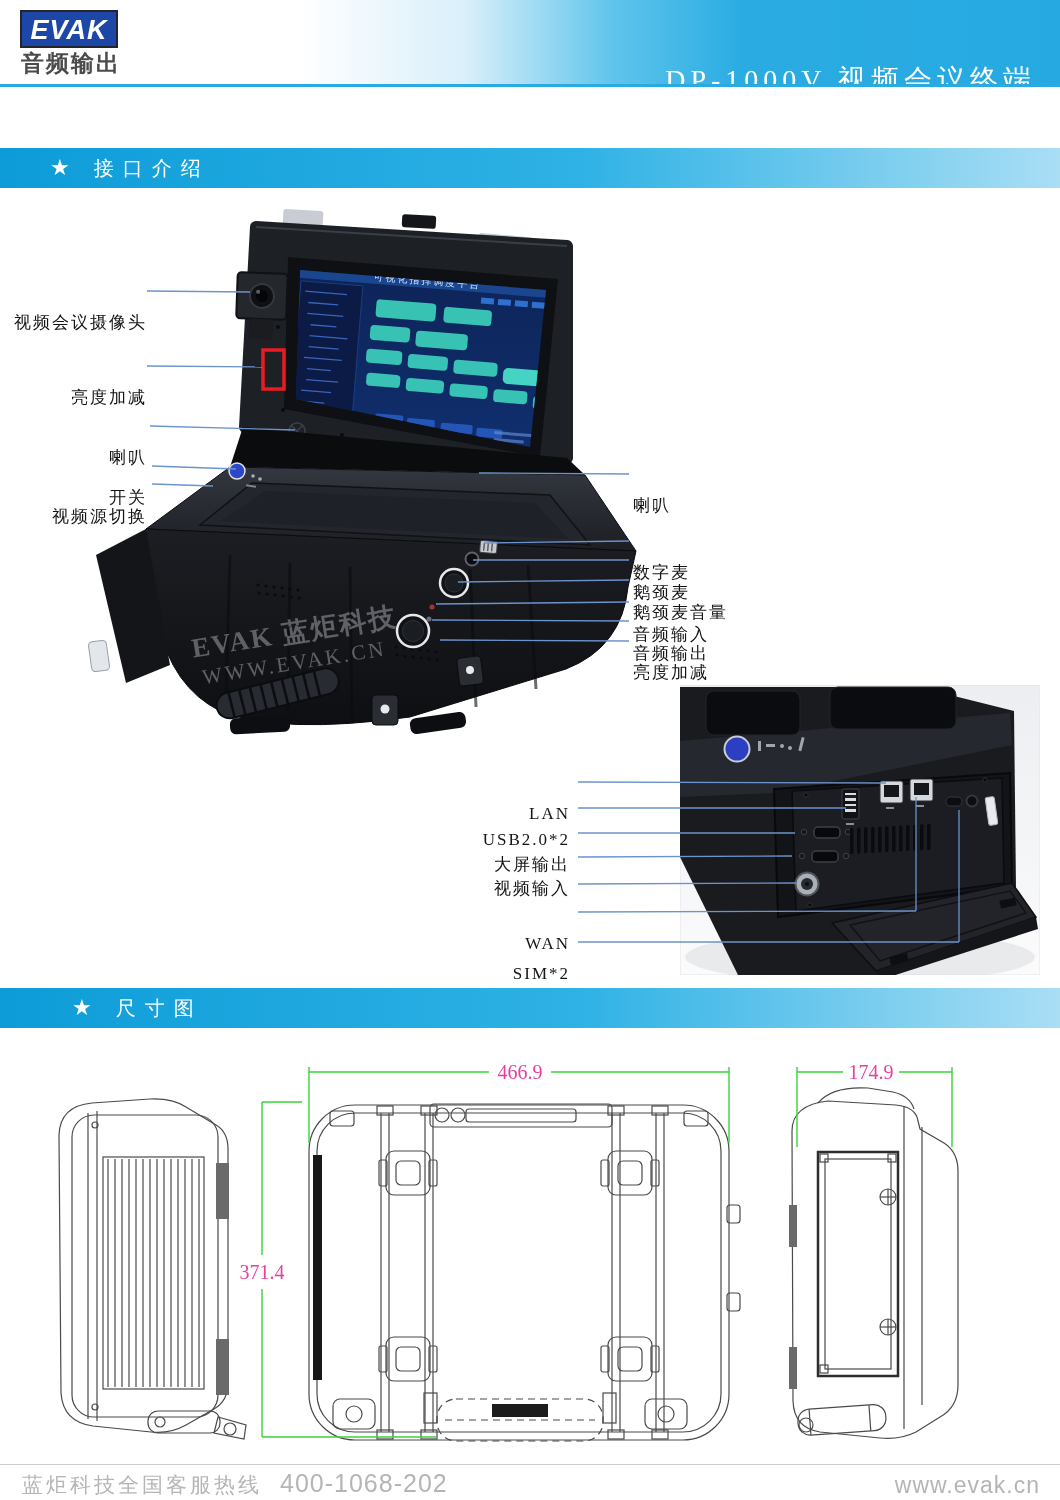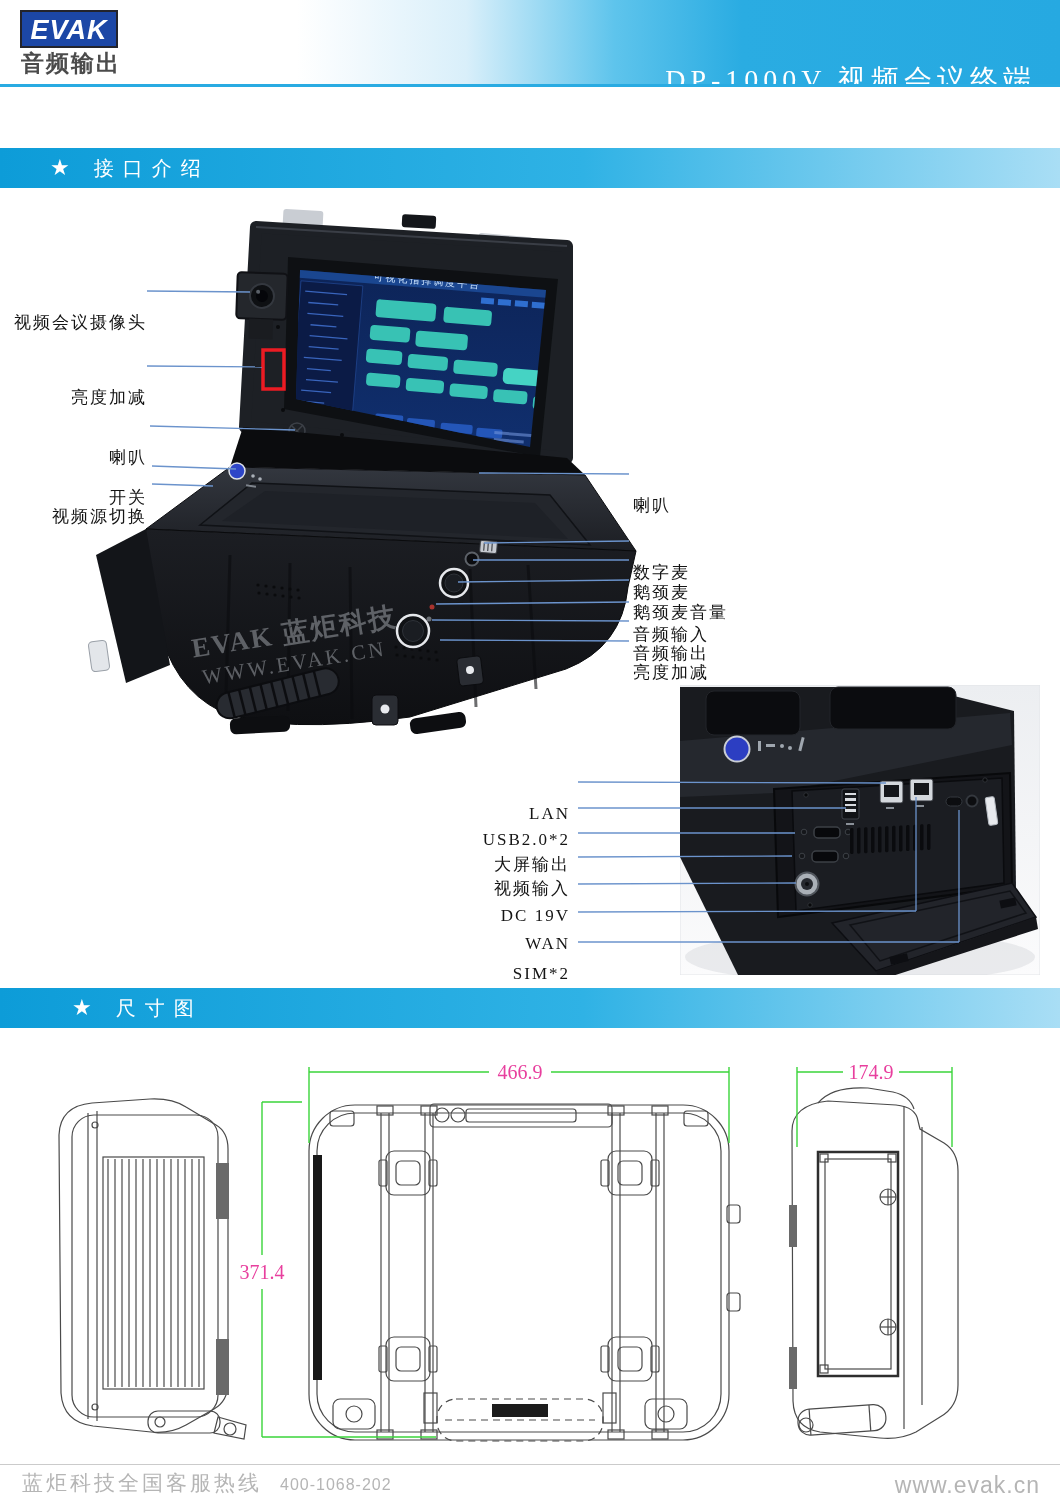--- a/index.html
+++ b/index.html
@@ -34,21 +34,21 @@
   .callout{ position:absolute; font-size:17px; color:#141414; letter-spacing:2px; white-space:nowrap; line-height:22px;margin-top:32px; }
   .cl-left{ left:0; width:147px; text-align:right; }
   .cl-right{ left:633px; }
   .cl-f2{ left:0; width:570px; text-align:right; }
   .lines{ position:absolute; top:0; left:0; width:1060px; height:1500px; pointer-events:none; }
 
   
   .footer-rule{ position:absolute; top:1464px; left:0; width:1060px; height:1px; background:#cbcbcb; }
   .footer-left{ position:absolute; left:22px; top:1469px; color:#b5b5b5; white-space:nowrap; }
   .footer-left .lbl{ font-size:21px; letter-spacing:3px; }
-  .footer-left .num{ font-family:"Liberation Sans","DejaVu Sans",sans-serif; font-size:16px; margin-left:14px; letter-spacing:1px; }
+  .footer-left .num{ font-family:"Liberation Sans","DejaVu Sans",sans-serif; font-size:25px; margin-left:14px; letter-spacing:1px; }
   .footer-right{ position:absolute; right:20px; top:1472px; color:#b5b5b5;
                  font-family:"Liberation Sans","DejaVu Sans",sans-serif; font-size:23px; letter-spacing:1px; }
 
   svg text{ font-family:"Liberation Serif","DejaVu Serif",serif; }
 </style>
 </head>
 <body>
 
 <div class="page">
 
@@ -376,21 +376,20 @@
   <div class="callout cl-right" style="top:550px">鹅颈麦</div>
   <div class="callout cl-right" style="top:570px">鹅颈麦音量</div>
   <div class="callout cl-right" style="top:592px">音频输入</div>
   <div class="callout cl-right" style="top:611px">音频输出</div>
   <div class="callout cl-right" style="top:630px">亮度加减</div>
 
   <div class="callout cl-f2" style="top:771px">LAN</div>
   <div class="callout cl-f2" style="top:797px">USB2.0*2</div>
   <div class="callout cl-f2" style="top:822px">大屏输出</div>
   <div class="callout cl-f2" style="top:846px">视频输入</div>
-  <div class="callout cl-f2" style="top:873px">DC 19V</div>
   <div class="callout cl-f2" style="top:901px">WAN</div>
   <div class="callout cl-f2" style="top:931px">SIM*2</div>
 
   <svg class="lines" viewBox="0 0 1060 1500">
     <g stroke="#6b93cc" stroke-width="1.3">
       <line x1="147" y1="291" x2="250" y2="292"></line>
       <line x1="147" y1="366" x2="262" y2="367"></line>
       <line x1="150" y1="426" x2="295" y2="430"></line>
       <line x1="152" y1="466" x2="236" y2="469"></line>
       <line x1="152" y1="484" x2="213" y2="486"></line>

